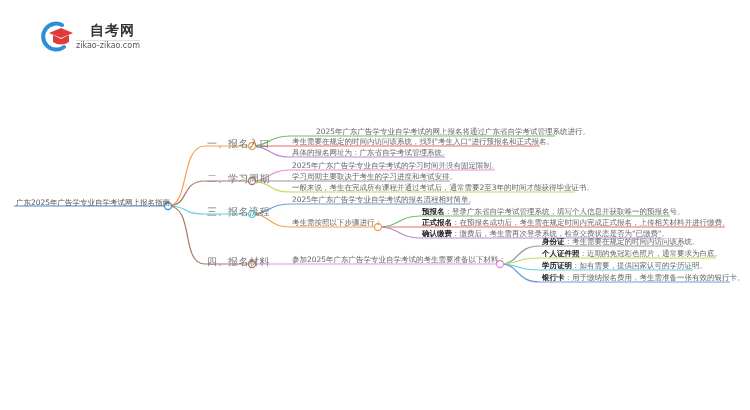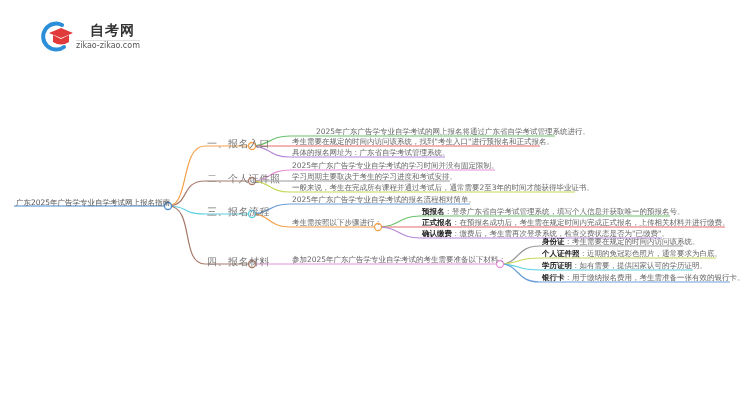--- a/index.html
+++ b/index.html
@@ -68,21 +68,21 @@
     <circle cx="252" cy="214" r="3.5" stroke="#5ad0e0"></circle>
     <circle cx="252" cy="264" r="3.5" stroke="#a87a6a"></circle>
     <circle cx="378" cy="227" r="3.5" stroke="#f5a04a"></circle>
     <circle cx="500" cy="264" r="3.5" stroke="#e890d8"></circle>
   </g>
 </svg>
 
 <div class="root">广东2025年广告学专业自学考试网上报名指南</div>
 
 <div class="lvl1" style="left:207px;top:137px;">一、报名入口</div>
-<div class="lvl1" style="left:207px;top:172px;">二、个人证件照</div>
+<div class="lvl1" style="left:207px;top:172px;">二、学习周期</div>
 <div class="lvl1" style="left:207px;top:205px;">三、报名流程</div>
 <div class="lvl1" style="left:207px;top:255px;">四、报名材料</div>
 
 <div class="t" style="left:300px;top:127px;margin-left:16px;">2025年广东广告学专业自学考试的网上报名将通过广东省自学考试管理系统进行。</div>
 <div class="t" style="left:292px;top:137px;">考生需要在规定的时间内访问该系统，找到"考生入口"进行预报名和正式报名。</div>
 <div class="t" style="left:292px;top:148px;">具体的报名网址为：广东省自学考试管理系统。</div>
 
 <div class="t" style="left:292px;top:161px;">2025年广东广告学专业自学考试的学习时间并没有固定限制。</div>
 <div class="t" style="left:292px;top:172px;">学习周期主要取决于考生的学习进度和考试安排。</div>
 <div class="t" style="left:292px;top:183px;">一般来说，考生在完成所有课程并通过考试后，通常需要2至3年的时间才能获得毕业证书。</div>

